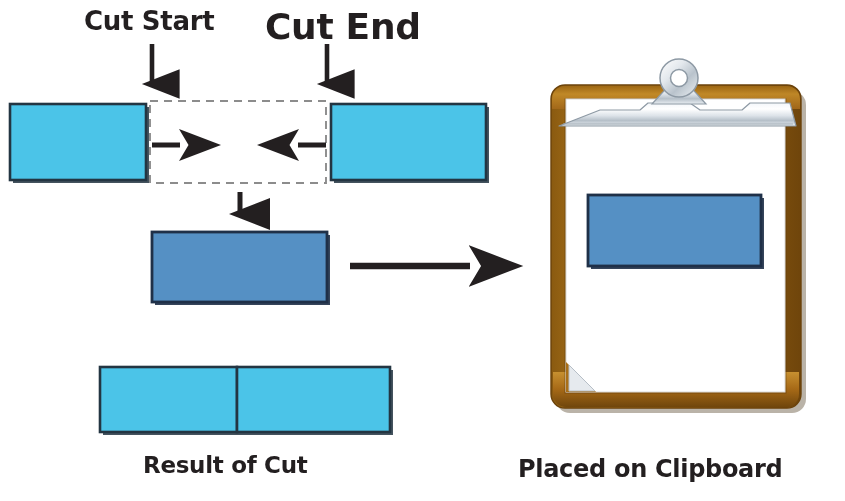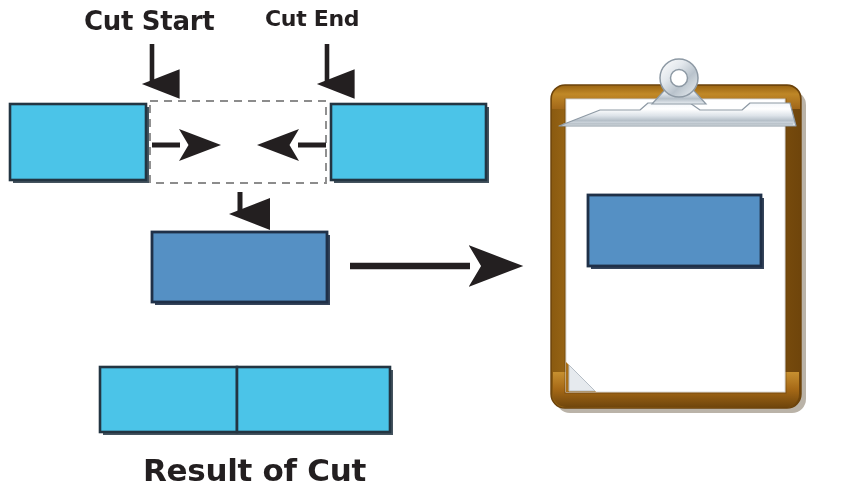--- a/index.html
+++ b/index.html
@@ -27,25 +27,25 @@
     letter-spacing: -0.3px;
     white-space: nowrap;
     font-family: "DejaVu Sans", "Liberation Sans", sans-serif;
   }
   #lbl-cut-start {
     left: 84px; top: 6px;
     font-size: 26px;
   }
   #lbl-cut-end   {
     left: 265px; top: 6px;
-    font-size: 22px;
+    font-size: 36px;
   }
   #lbl-result    {
     left: 143px; top: 452px;
-    font-size: 31px;
+    font-size: 23px;
   }
   #lbl-clip1 {
     left: 571px; top: 421px;
     font-size: 24px;
   }
   #lbl-clip2 {
     left: 518px; top: 455px;
     font-size: 24px;
   }
   svg.overlay {
@@ -61,20 +61,21 @@
 
 <div id="stage">
 
   <div class="lbl" id="lbl-cut-start">Cut Start</div>
 
   <div class="lbl" id="lbl-cut-end">Cut End</div>
 
   <div class="lbl" id="lbl-result">Result of Cut</div>
 
 
+  <div class="lbl" id="lbl-clip2">Placed on Clipboard</div>
 
   <svg class="overlay" viewBox="0 0 845 501" xmlns="http://www.w3.org/2000/svg">
     <defs>
 
       <marker id="ah-down" markerWidth="14" markerHeight="14" refX="3.2" refY="6" orient="auto" markerUnits="strokeWidth">
         <path d="M0,0 L6.4,0 L3.2,8.2 Z" fill="#231f20"></path>
       </marker>
       <marker id="ah-right" markerWidth="14" markerHeight="14" refX="0.2" refY="3.2" orient="auto" markerUnits="strokeWidth">
         <path d="M0,0 L8.4,3.2 L0,6.4 L1.9,3.2 Z" fill="#231f20"></path>
       </marker>

